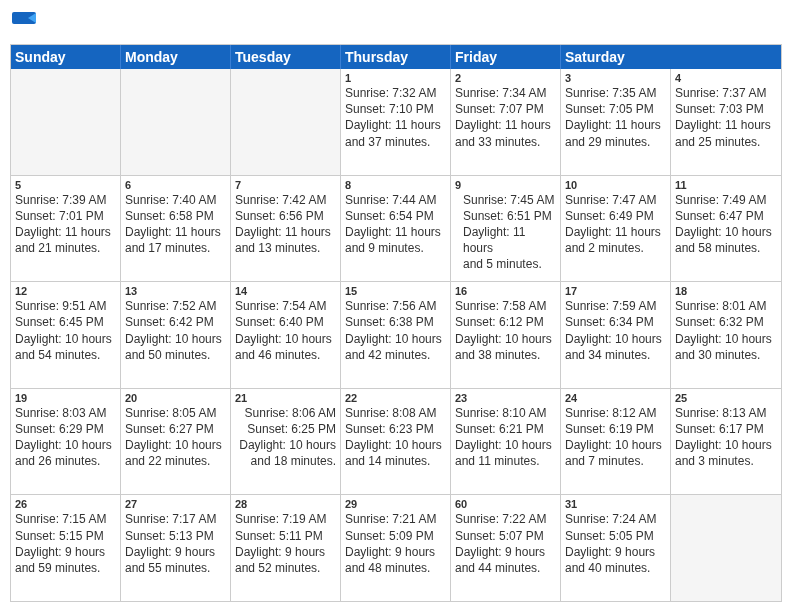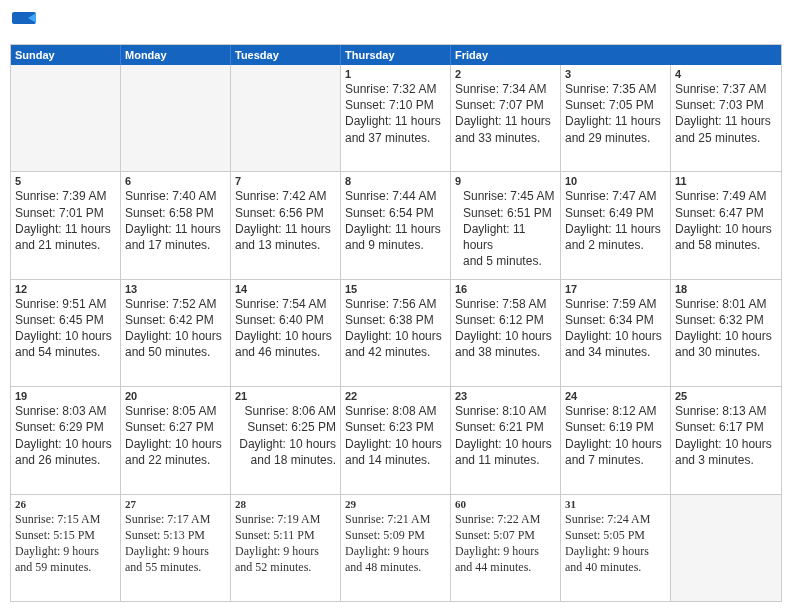--- a/index.html
+++ b/index.html
@@ -59,39 +59,39 @@
       flex-direction: column;
       border: 1px solid #ccc;
     }
     .calendar-header {
       display: grid;
       grid-template-columns: repeat(7, 1fr);
       background: #1565c0;
     }
     .cal-header-cell {
       color: #fff;
-      font-size: 11px;
+      font-size: 14px;
       font-weight: bold;
       padding: 4px 4px;
       text-align: left;
       border-right: 1px solid #3a7fd5;
     }
     .cal-header-cell:last-child { border-right: none; }
     .calendar-body {
       display: flex;
       flex-direction: column;
       flex: 1;
     }
     .cal-row {
       display: grid;
       grid-template-columns: repeat(7, 1fr);
       flex: 1;
       border-bottom: 1px solid #ccc;
     }
-    .cal-row:last-child { border-bottom: none; font-family: Liberation Serif, serif; }
+    .cal-row:last-child { border-bottom: none; }
     .cal-cell {
       border-right: 1px solid #ccc;
       padding: 3px 4px;
       font-size: 8.5px;
       color: #333;
       background: #fff;
       min-height: 0;
     }
     .cal-cell:last-child { border-right: none; }
     .cal-cell.empty { background: #f5f5f5; }
@@ -127,20 +127,21 @@
     </div>
   </div>
 
   <div class="calendar">
     <div class="calendar-header">
     <div class="cal-header-cell">Sunday</div>
         <div class="cal-header-cell">Monday</div>
         <div class="cal-header-cell">Tuesday</div>
         <div class="cal-header-cell">Thursday</div>
         <div class="cal-header-cell">Friday</div>
+        <div class="cal-header-cell">Saturday</div>
       </div>
     <div class="calendar-body">
     <div class="cal-row">
           <div class="cal-cell empty"></div>
           <div class="cal-cell empty"></div>
           <div class="cal-cell empty"></div>
           <div class="cal-cell">
             <div class="day-num">1</div>
             <div class="cell-text" style="white-space: pre-line;">Sunrise: 7:32 AM
 Sunset: 7:10 PM

